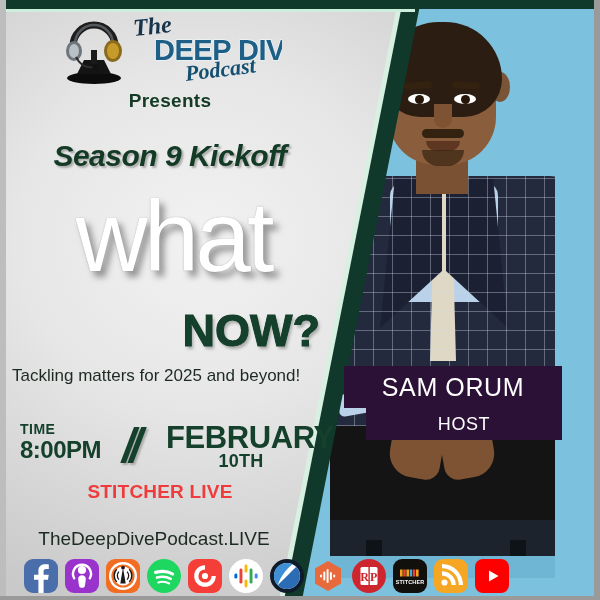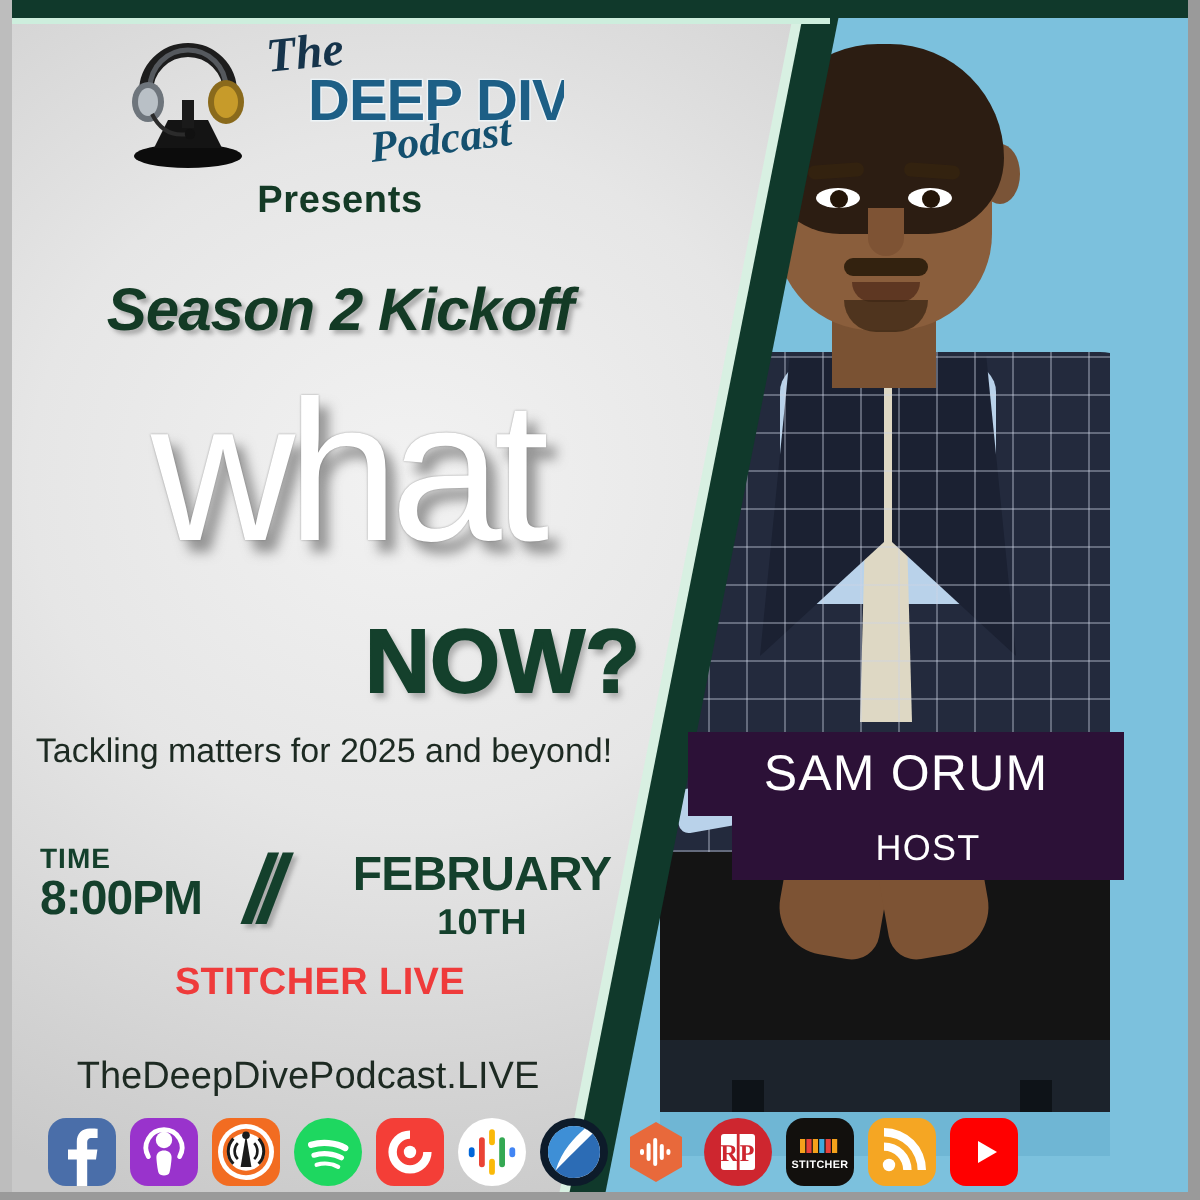--- a/index.html
+++ b/index.html
@@ -88,33 +88,33 @@
     color:#133a25;font-size:30px;font-weight:bold;font-style:italic;
     letter-spacing:-.5px;text-shadow:2px 2px 2px rgba(120,120,120,.55);}
   .what{position:absolute;left:8px;top:186px;width:330px;text-align:center;
     color:#ffffff;font-size:100px;line-height:100px;font-weight:300;
     letter-spacing:-4px;
     text-shadow:5px 6px 6px rgba(90,90,90,.60), 0 0 1px rgba(120,120,120,.8);}
   .nowq{position:absolute;left:0;top:305px;width:320px;text-align:right;
     color:#14402c;font-size:45px;font-weight:bold;letter-spacing:0px;
     -webkit-text-stroke:1px #14402c;
     text-shadow:2px 3px 3px rgba(120,120,120,.55), 0 0 0 #14402c;}
-  .tagline{position:absolute;left:12px;top:365px;width:300px;text-align:center;
+  .tagline{position:absolute;left:12px;top:365px;width:300px;
     color:#1d2a22;font-size:17px;line-height:22px;}
 
   
   .timeblock{position:absolute;left:14px;top:422px;width:300px;height:56px;}
   .tb-left{position:absolute;left:6px;top:0;text-align:left;}
   .tb-left .lab{color:#14402c;font-size:14px;font-weight:bold;letter-spacing:.5px;line-height:15px;}
   .tb-left .val{color:#14402c;font-size:24px;font-weight:bold;letter-spacing:-.5px;line-height:25px;}
   .slashes{position:absolute;left:108px;top:0px;color:#14402c;font-size:48px;
     font-weight:bold;font-style:italic;line-height:48px;letter-spacing:-6px;
     text-shadow:2px 2px 2px rgba(120,120,120,.5);}
   .tb-right{position:absolute;left:152px;top:2px;width:150px;text-align:center;}
-  .tb-right .m{color:#14402c;font-size:24px;font-weight:bold;letter-spacing:-.4px;line-height:27px;}
+  .tb-right .m{color:#14402c;font-size:31px;font-weight:bold;letter-spacing:-.4px;line-height:27px;}
   .tb-right .d{color:#14402c;font-size:18px;font-weight:bold;letter-spacing:.2px;line-height:20px;}
 
   .streaming{position:absolute;left:10px;top:481px;width:300px;text-align:center;
     color:#ef3b3b;font-size:19px;font-weight:bold;letter-spacing:.2px;}
   .url1{position:absolute;left:10px;top:506px;width:300px;text-align:center;
     color:#1d2a22;font-size:19px;}
   .url2{position:absolute;left:4px;top:528px;width:300px;text-align:center;
     color:#1d2a22;font-size:19px;}
 
   
@@ -208,21 +208,21 @@
         <circle cx="33" cy="57" r="2.6" fill="#111"></circle>
       </g>
       <text x="72" y="26" font-family="'Liberation Serif',serif" font-size="24" font-style="italic" font-weight="bold" fill="#16344b" transform="rotate(-6 72 26)">The</text>
       <text x="92" y="50" font-family="'Liberation Sans',sans-serif" font-size="29" font-weight="bold" fill="#1d5f86" letter-spacing="-0.5" stroke="#eef4f7" stroke-width="1.4" paint-order="stroke">DEEP DIVE</text>
       <text x="124" y="71" font-family="'Liberation Serif',serif" font-size="22" font-style="italic" font-weight="bold" fill="#14506f" transform="rotate(-7 124 71)">Podcast</text>
     </svg>
   </div>
 
   <div class="presents">Presents</div>
 
-  <div class="kickoff">Season 2 Kickoff</div>
+  <div class="kickoff">Season 9 Kickoff</div>
   <div class="what">what</div>
   <div class="nowq">NOW?</div>
   <div class="tagline">Tackling matters for 2025 and beyond!</div>
 
   <div class="timeblock">
     <div class="tb-left">
       <div class="lab">TIME</div>
       <div class="val">8:00PM</div>
     </div>
     <div class="slashes">//</div>

